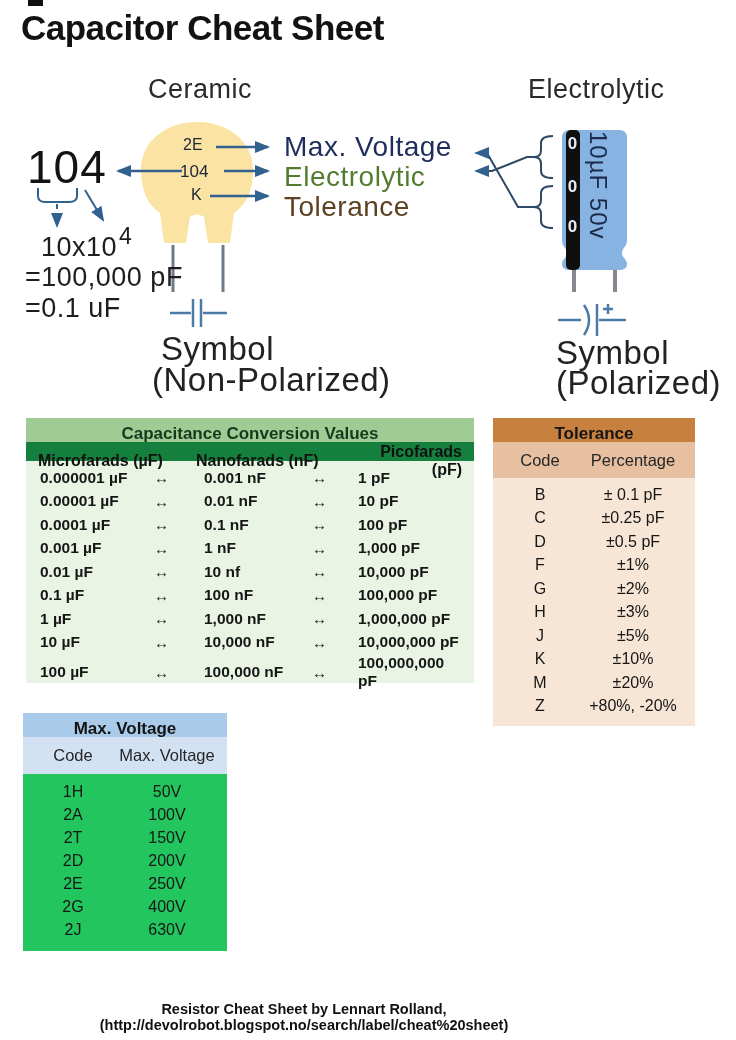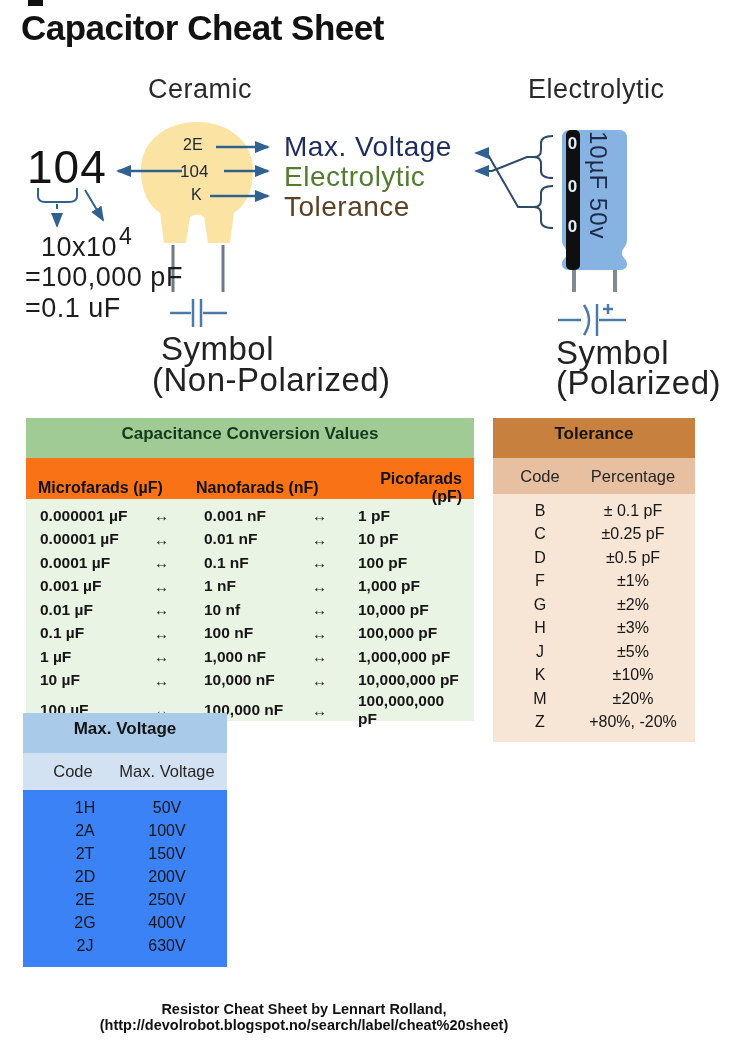--- a/index.html
+++ b/index.html
@@ -39,38 +39,38 @@
   .zero{width:15px;text-align:center;font-size:17px;font-weight:700;color:#e4ebf5;}
   #zero-0{left:565px;top:134px;}
   #zero-1{left:565px;top:177px;}
   #zero-2{left:565px;top:217px;}
   #electro-marking{
     left:612px;top:131px;font-size:24px;font-weight:500;color:#1c2b49;
     letter-spacing:1px;white-space:nowrap;
     transform-origin:0 0;transform:rotate(90deg);
   }
   
-  .t-title{height:40px;line-height:32px;text-align:center;font-weight:700;font-size:17px;}
+  .t-title{height:24px;line-height:32px;text-align:center;font-weight:700;font-size:17px;}
   .conv{left:26px;top:418px;width:448px;}
   .conv .t-title{background:#a1cb95;color:#16381c;}
-  .conv-cols{display:grid;grid-template-columns:158px 150px 1fr;background:#f97316;height:17px;align-items:center;padding:12px 12px;font-weight:700;font-size:16px;color:#111;}
+  .conv-cols{display:grid;grid-template-columns:158px 150px 1fr;background:#15803d;height:17px;align-items:center;padding:1px 12px;font-weight:700;font-size:16px;color:#111;}
   .conv-cols .c3{text-align:right;}
   .conv-body{background:#eaf4e4;padding:5px 14px 5px;}
   .crow{display:grid;grid-template-columns:114px 50px 108px 46px 1fr;height:23.5px;align-items:center;font-size:15.5px;color:#161616;font-weight:bold;}
   .crow .cp{}
   .ca{font-size:15px;color:#222;}
   .tol{left:493px;top:418px;width:202px;}
   .tol .t-title{background:#c8803f;color:#141414;}
   .tol-cols{display:grid;grid-template-columns:78px 1fr;background:#e6c0a0;height:36px;align-items:center;text-align:center;font-size:16.5px;color:#262626;padding:0 8px;}
   .tol-body{background:#f7e6d5;padding:5px 8px 8px;}
   .trow{display:grid;grid-template-columns:78px 1fr;height:23.5px;align-items:center;text-align:center;font-size:16px;color:#161616;}
   .volt{left:23px;top:713px;width:204px;}
   .volt .t-title{background:#a9cbe9;color:#131313;}
   .volt-cols{display:grid;grid-template-columns:84px 1fr;background:#d2e2f2;height:37px;align-items:center;text-align:center;font-size:16.5px;color:#262626;padding:0 8px;}
-  .volt-body{background:#3b82f6;padding:7px 20px 10px;}
+  .volt-body{background:#22c55e;padding:7px 8px 10px;}
   .vrow{display:grid;grid-template-columns:84px 1fr;height:22.9px;align-items:center;text-align:center;font-size:16px;color:#161616;}
   .footer{left:0;top:1001px;width:608px;text-align:center;font-weight:700;font-size:14.5px;color:#111;}
 </style>
 </head>
 <body>
 
 <div class="abs artifact"></div>
 <div class="abs title">Capacitor Cheat Sheet</div>
 
 <svg id="diagram-svg" class="abs" viewBox="0 0 736 410">

